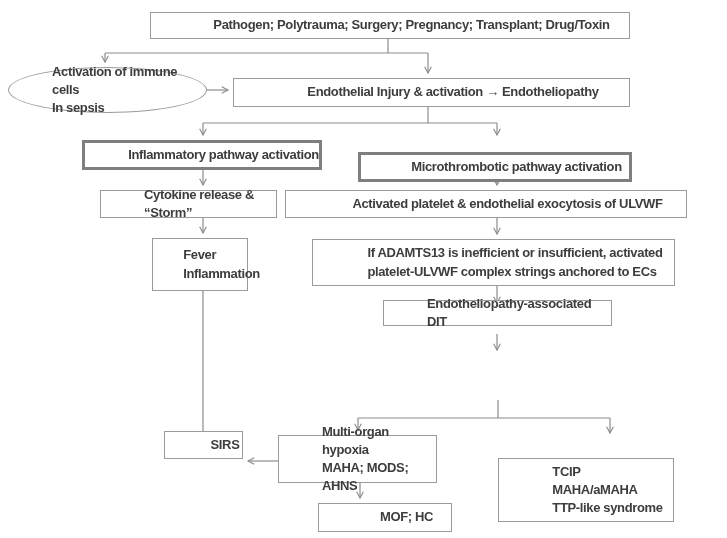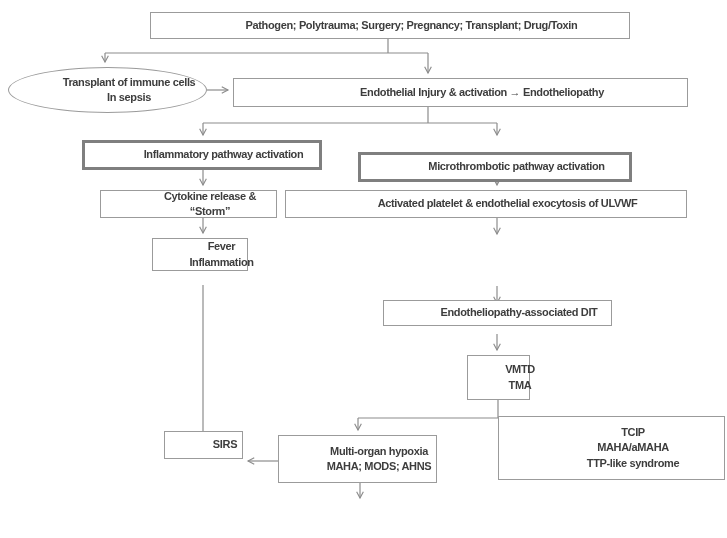--- a/index.html
+++ b/index.html
@@ -9,23 +9,22 @@
   html,body{margin:0;padding:0;background:#fff;}
   .stage{
     position:relative; width:727px; height:538px;
     background:var(--background);
     font-family:"Liberation Sans", sans-serif;
     overflow:hidden;
   }
   .box, .ellipse{
     position:absolute;
     display:flex; align-items:center; justify-content:center;
-    text-align:center;
     font-weight:bold;
-    font-size:11px;
+    font-size:13px;
     letter-spacing:-0.35px;
     line-height:1.4;
     color:var(--text);
     background:var(--background);
     white-space:pre-line;
     box-sizing:border-box;
     padding-left:43px;
   }
   .box{ border:1px solid var(--border); }
   .box.thick{ border:3px solid var(--emphasis-border); }
@@ -61,45 +60,46 @@
     <path d="M203,285 V442" marker-end="url(#arrowhead)"></path>
     <path d="M498,400 V418 M358,418 H610"></path>
     <path d="M358,418 V430" marker-end="url(#arrowhead)"></path>
     <path d="M610,418 V433" marker-end="url(#arrowhead)"></path>
     <path d="M278,461 H248" marker-end="url(#arrowhead)"></path>
     <path d="M360,483 V498" marker-end="url(#arrowhead)"></path>
   </svg>
 
   <div class="box" style="left:150px;top:12px;width:480px;height:27px">Pathogen; Polytrauma; Surgery; Pregnancy; Transplant; Drug/Toxin</div>
 
-  <div class="ellipse" style="left:8px;top:67px;width:199px;height:46px">Transplant of immune cells
+  <div class="ellipse" style="left:8px;top:67px;width:199px;height:46px">Activation of immune cells
 In sepsis</div>
 
-  <div class="box" style="left:233px;top:78px;width:455px;height:29px">Endothelial Injury &amp; activation → Endotheliopathy</div>
+  <div class="box" style="left:233px;top:78px;width:397px;height:29px">Endothelial Injury &amp; activation → Endotheliopathy</div>
 
   <div class="box thick" style="left:82px;top:140px;width:240px;height:30px">Inflammatory pathway activation</div>
 
   <div class="box thick" style="left:358px;top:152px;width:274px;height:30px">Microthrombotic pathway activation</div>
 
   <div class="box" style="left:285px;top:190px;width:402px;height:28px">Activated platelet &amp; endothelial exocytosis of ULVWF</div>
 
   <div class="box" style="left:100px;top:190px;width:177px;height:28px">Cytokine release &amp; “Storm”</div>
 
-  <div class="box" style="left:152px;top:238px;width:96px;height:33px">Fever
+  <div class="box" style="left:152px;top:238px;width:96px;height:53px">Fever
 Inflammation</div>
 
+  <div class="box" style="left:312px;top:239px;width:363px;height:47px">If ADAMTS13 is inefficient or insufficient, activated
+platelet-ULVWF complex strings anchored to ECs</div>
 
   <div class="box" style="left:383px;top:300px;width:229px;height:26px">Endotheliopathy-associated DIT</div>
 
-  <div class="box" style="left:467px;top:355px;width:63px;height:45px">VMTD
-TMA</div>
 
   <div class="box" style="left:164px;top:431px;width:79px;height:28px">SIRS</div>
 
   <div class="box" style="left:278px;top:435px;width:159px;height:48px">Multi-organ hypoxia
 MAHA; MODS; AHNS</div>
 
-  <div class="box" style="left:498px;top:416px;width:227px;height:64px">TCIP
+  <div class="box" style="left:498px;top:458px;width:176px;height:64px">TCIP
 MAHA/aMAHA
 TTP-like syndrome</div>
 
+  <div class="box" style="left:318px;top:503px;width:134px;height:29px">MOF; HC</div>
 
 </div>
 
 </body></html>

